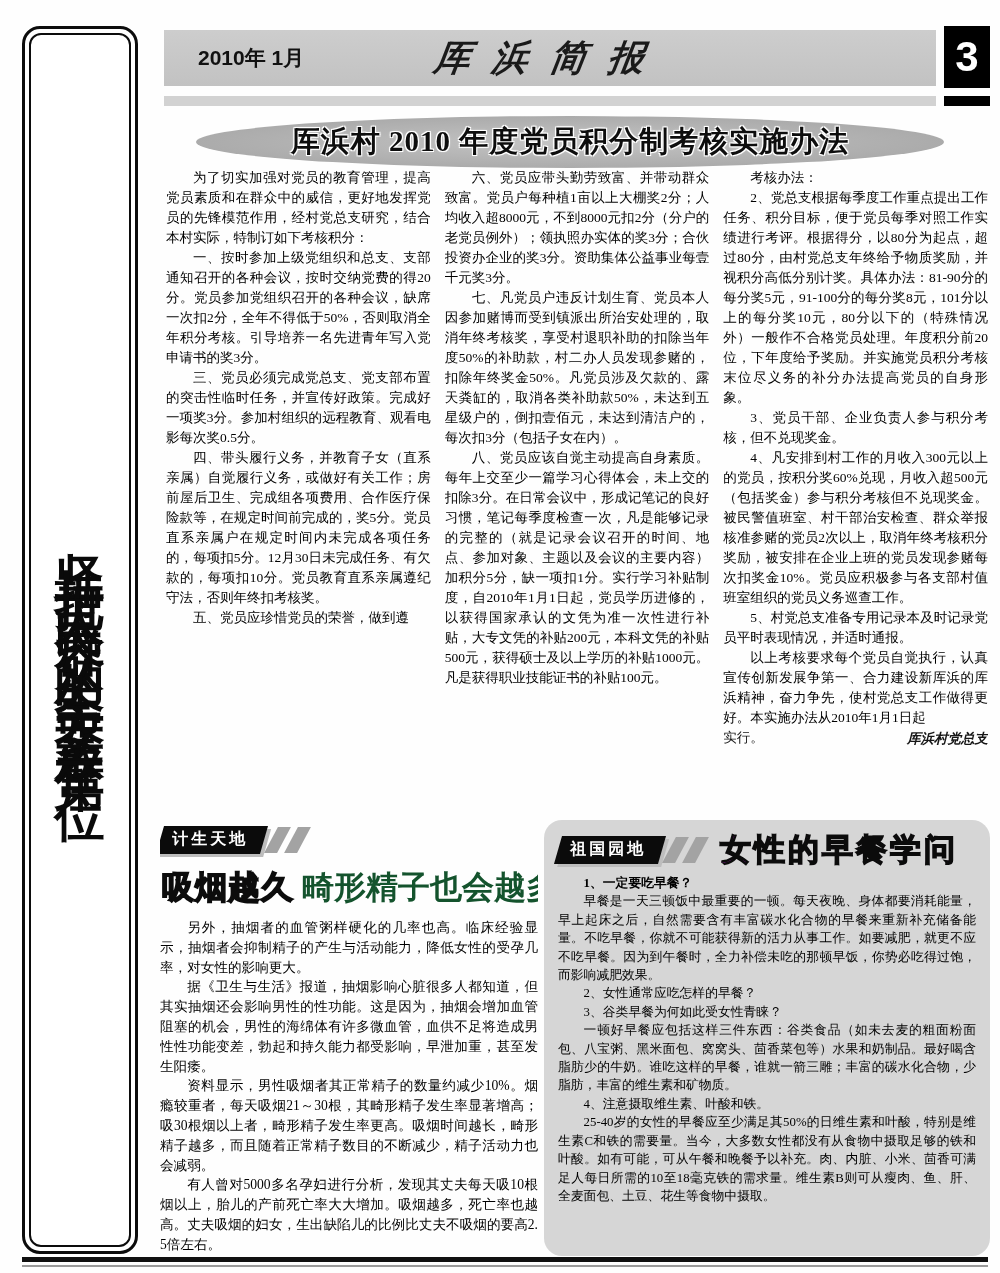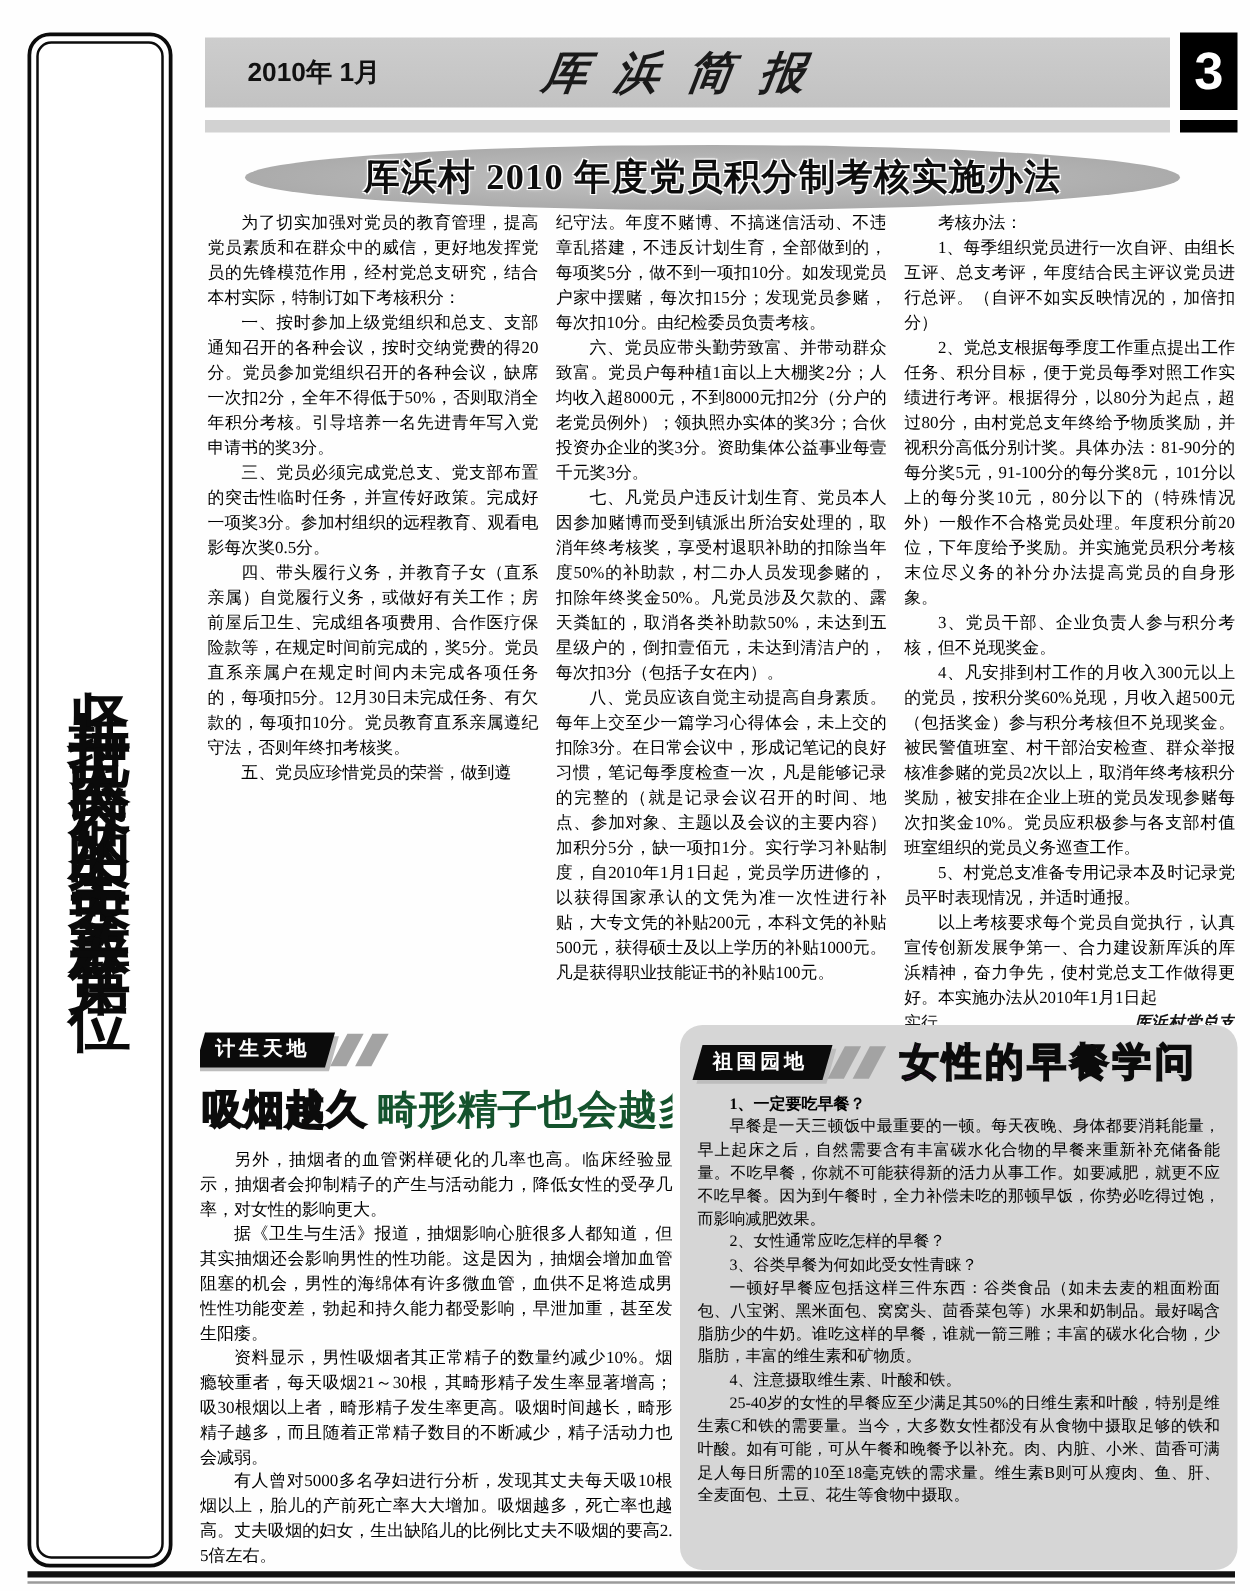--- a/index.html
+++ b/index.html
@@ -118,30 +118,28 @@
       <div class="col">
 
       <p class="para">为了切实加强对党员的教育管理，提高党员素质和在群众中的威信，更好地发挥党员的先锋模范作用，经村党总支研究，结合本村实际，特制订如下考核积分：</p>
           <p class="para">一、按时参加上级党组织和总支、支部通知召开的各种会议，按时交纳党费的得20分。党员参加党组织召开的各种会议，缺席一次扣2分，全年不得低于50%，否则取消全年积分考核。引导培养一名先进青年写入党申请书的奖3分。</p>
           <p class="para">三、党员必须完成党总支、党支部布置的突击性临时任务，并宣传好政策。完成好一项奖3分。参加村组织的远程教育、观看电影每次奖0.5分。</p>
           <p class="para">四、带头履行义务，并教育子女（直系亲属）自觉履行义务，或做好有关工作；房前屋后卫生、完成组各项费用、合作医疗保险款等，在规定时间前完成的，奖5分。党员直系亲属户在规定时间内未完成各项任务的，每项扣5分。12月30日未完成任务、有欠款的，每项扣10分。党员教育直系亲属遵纪守法，否则年终扣考核奖。</p>
           <p class="para">五、党员应珍惜党员的荣誉，做到遵</p>
         </div>
       <div class="col">
 
-      <p class="para noindent">纪守法。年度不赌博、不搞迷信活动、不违章乱搭建，不违反计划生育，全部做到的，每项奖5分，做不到一项扣10分。如发现党员户家中摆赌，每次扣15分；发现党员参赌，每次扣10分。由纪检委员负责考核。</p>
           <p class="para">六、党员应带头勤劳致富、并带动群众致富。党员户每种植1亩以上大棚奖2分；人均收入超8000元，不到8000元扣2分（分户的老党员例外）；领执照办实体的奖3分；合伙投资办企业的奖3分。资助集体公益事业每壹千元奖3分。</p>
           <p class="para">七、凡党员户违反计划生育、党员本人因参加赌博而受到镇派出所治安处理的，取消年终考核奖，享受村退职补助的扣除当年度50%的补助款，村二办人员发现参赌的，扣除年终奖金50%。凡党员涉及欠款的、露天粪缸的，取消各类补助款50%，未达到五星级户的，倒扣壹佰元，未达到清洁户的，每次扣3分（包括子女在内）。</p>
           <p class="para">八、党员应该自觉主动提高自身素质。每年上交至少一篇学习心得体会，未上交的扣除3分。在日常会议中，形成记笔记的良好习惯，笔记每季度检查一次，凡是能够记录的完整的（就是记录会议召开的时间、地点、参加对象、主题以及会议的主要内容）加积分5分，缺一项扣1分。实行学习补贴制度，自2010年1月1日起，党员学历进修的，以获得国家承认的文凭为准一次性进行补贴，大专文凭的补贴200元，本科文凭的补贴500元，获得硕士及以上学历的补贴1000元。凡是获得职业技能证书的补贴100元。</p>
         </div>
       <div class="col">
         <div>
 
         <p class="para">考核办法：</p>
-            <p class="para">1、每季组织党员进行一次自评、由组长互评、总支考评，年度结合民主评议党员进行总评。（自评不如实反映情况的，加倍扣分）</p>
             <p class="para">2、党总支根据每季度工作重点提出工作任务、积分目标，便于党员每季对照工作实绩进行考评。根据得分，以80分为起点，超过80分，由村党总支年终给予物质奖励，并视积分高低分别计奖。具体办法：81-90分的每分奖5元，91-100分的每分奖8元，101分以上的每分奖10元，80分以下的（特殊情况外）一般作不合格党员处理。年度积分前20位，下年度给予奖励。并实施党员积分考核末位尽义务的补分办法提高党员的自身形象。</p>
             <p class="para">3、党员干部、企业负责人参与积分考核，但不兑现奖金。</p>
             <p class="para">4、凡安排到村工作的月收入300元以上的党员，按积分奖60%兑现，月收入超500元（包括奖金）参与积分考核但不兑现奖金。被民警值班室、村干部治安检查、群众举报核准参赌的党员2次以上，取消年终考核积分奖励，被安排在企业上班的党员发现参赌每次扣奖金10%。党员应积极参与各支部村值班室组织的党员义务巡查工作。</p>
             <p class="para">5、村党总支准备专用记录本及时记录党员平时表现情况，并适时通报。</p>
             <p class="para">以上考核要求每个党员自觉执行，认真宣传创新发展争第一、合力建设新厍浜的厍浜精神，奋力争先，使村党总支工作做得更好。本实施办法从2010年1月1日起</p>
           </div>
         <div class="sig-row">
           <span>实行。</span>
           <span class="sig-name">厍浜村党总支</span>
         </div>

